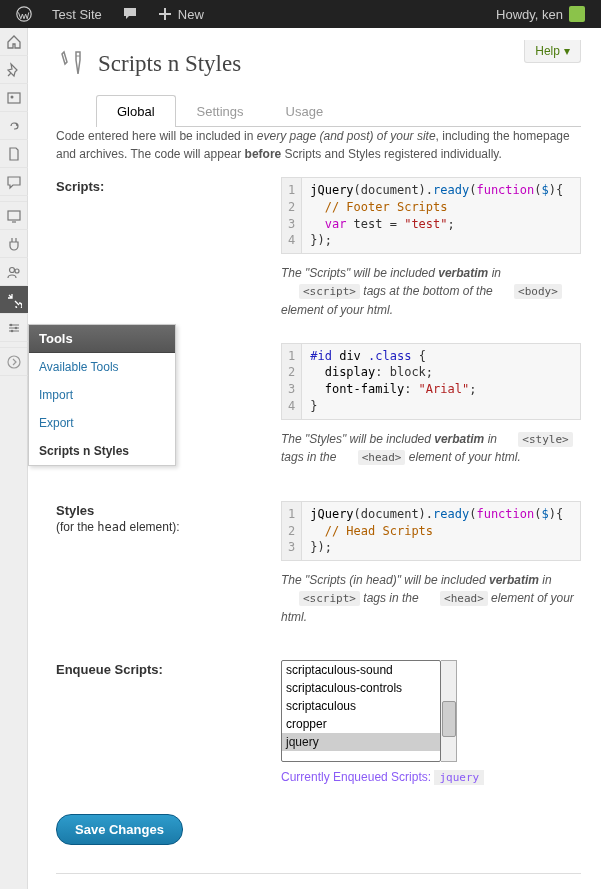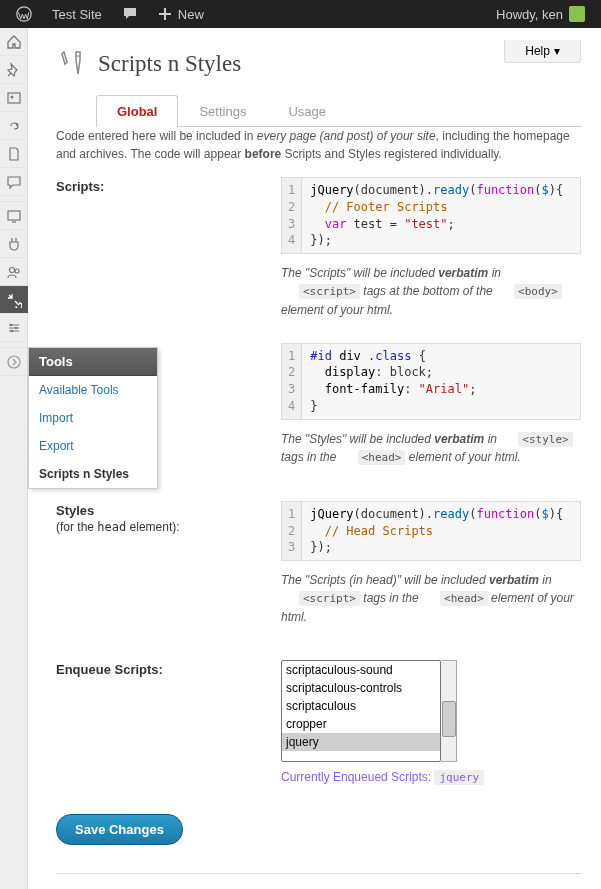--- a/index.html
+++ b/index.html
@@ -7,36 +7,36 @@
 .adminbar { background: #222; height: 28px; display: flex; color: #ccc; font-size: 13px; padding: 0 6px; justify-content: space-between; }
 .adminbar-left, .adminbar-right { display: flex; align-items: center; gap: 0; }
 .adminbar-item { display: flex; align-items: center; padding: 0 10px; height: 28px; cursor: pointer; gap: 6px; }
 .adminbar .avatar { width: 16px; height: 16px; background: #8bc34a; border-radius: 2px; }
 .wp-logo { width: 16px; height: 16px; }
 
 .wrap { display: flex; }
 .sidebar { width: 28px; background: #eee; border-right: 1px solid #ddd; display: flex; flex-direction: column; position: relative; min-height: 861px; }
 .sidebar-icon { width: 28px; height: 28px; display: flex; align-items: center; justify-content: center; color: #777; cursor: pointer; border-bottom: 1px solid #e4e4e4; }
 .sidebar-icon.active { background: #555; color: #fff; }
-.flyout { position: absolute; left: 28px; top: 319px; width: 130px; background: #fff; border: 1px solid #ccc; box-shadow: 2px 2px 4px rgba(0,0,0,0.15); z-index: 10; }
+.flyout { position: absolute; left: 28px; top: 296px; width: 148px; background: #fff; border: 1px solid #ccc; box-shadow: 2px 2px 4px rgba(0,0,0,0.15); z-index: 10; }
 .flyout-header { background: linear-gradient(#6b6b6b,#555); color: #fff; font-weight: bold; padding: 6px 10px; font-size: 13px; border-bottom:1px solid #444;}
 .flyout-item { padding: 7px 10px; font-size: 12px; cursor: pointer; }
 .flyout-item a { color: #2673a6; text-decoration: none; }
 .flyout-item.current { font-weight: bold; color: #333; }
 .flyout-item.current a { color:#333; }
 
 .content { flex: 1; padding: 12px 20px 20px 28px; }
-.help-btn { float: right; background: #f3f3f3; border: 1px solid #ddd; border-top:none; border-radius: 0 0 3px 3px; padding: 4px 20px; font-size: 12px; color: #000000; display:flex; align-items:center; gap:4px; cursor:pointer;}
+.help-btn { float: right; background: #f3f3f3; border: 1px solid #ddd; border-top:none; border-radius: 0 0 3px 3px; padding: 4px 10px; font-size: 12px; color: #4d7c0f; display:flex; align-items:center; gap:4px; cursor:pointer;}
 .page-header { display: flex; align-items: center; gap: 10px; margin: 8px 0 14px; }
 .page-header h1 { font-family: Georgia, serif; font-weight: normal; font-size: 23px; color: #444; }
 .hdr-icon { width: 32px; height: 32px; }
 
 .tabs { display: flex; border-bottom: 1px solid #ccc; margin-left: 40px; }
 .tab { padding: 8px 20px; border: 1px solid transparent; border-bottom: none; color: #999; cursor: pointer; font-size: 13px; position: relative; top:1px; }
-.tab.active { border-color: #ccc; background: #fff; font-weight: bold; color: #b91c1c; border-radius:3px 3px 0 0;}
+.tab.active { border-color: #ccc; background: #fff; font-weight: normal; color: #000000; border-radius:3px 3px 0 0;}
 .subhead { font-weight: bold; font-size: 15px; margin: 18px 0 10px; color:#333;}
 .desc { font-size: 12px; color: #555; line-height: 1.5; margin-bottom: 14px; }
 .desc em { font-style: italic; }
 .desc b { font-weight: bold; }
 .codebox { background: #f7f7f7; border: 1px solid #ddd; font-family: Consolas, Menlo, monospace; font-size: 12px; line-height: 1.4; display: flex; margin-bottom: 10px; }
 .gutter { background: #f0f0f0; color: #999; text-align: right; padding: 4px 6px; border-right: 1px solid #ddd; user-select: none; white-space:pre;}
 .codearea { padding: 4px 8px; white-space: pre; overflow-x:auto;}
 .tok-ident { color: #000; }
 .tok-kw { color: #c000c0; }
 .tok-fn { color: #0060b0; }

